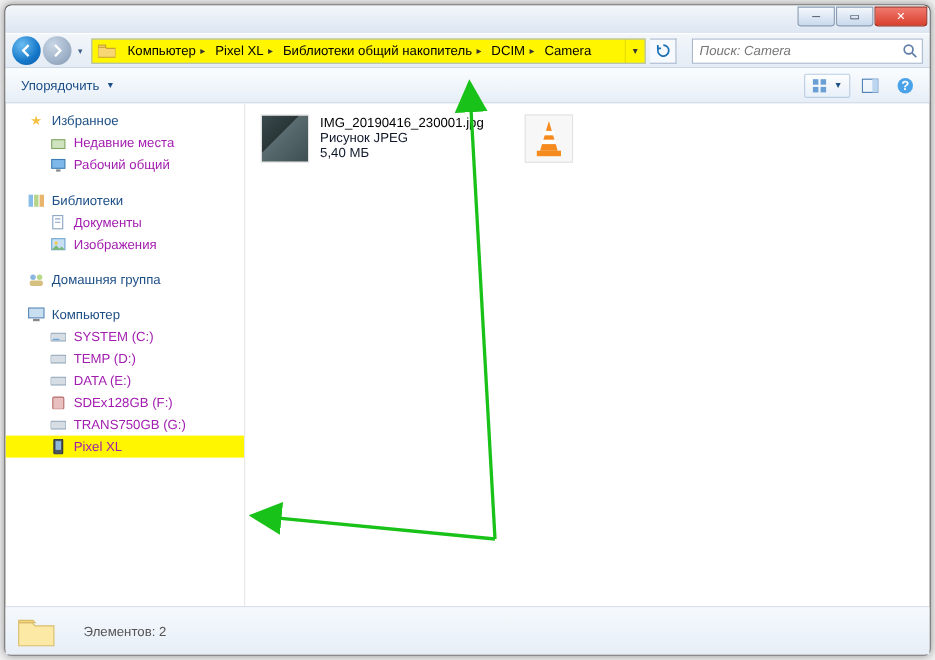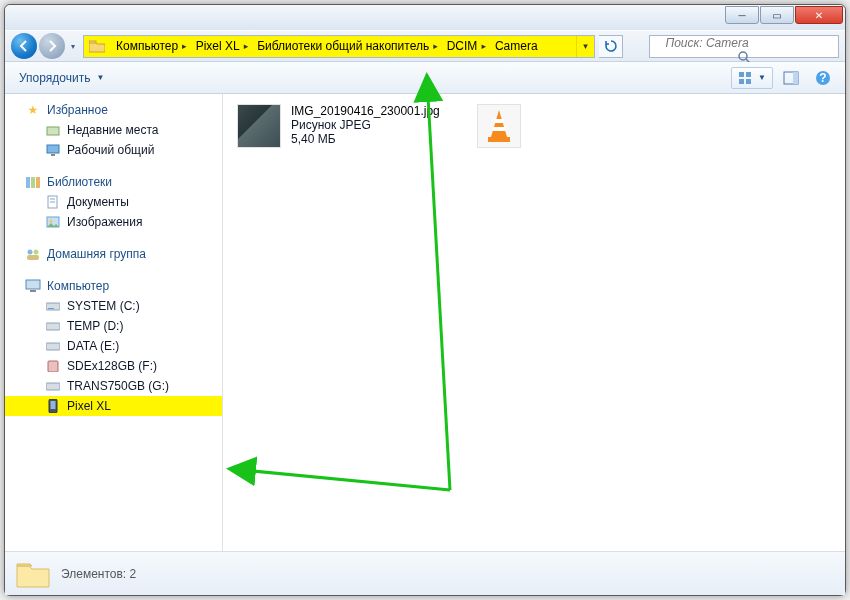--- a/index.html
+++ b/index.html
@@ -18,51 +18,51 @@
 .navbtns { display: flex; gap: 2px; }
 .navcircle { width: 26px; height: 26px; border-radius: 50%; background: radial-gradient(circle at 35% 30%, #6bbef2, #1677c9 60%, #0b5ca6); display: flex; align-items: center; justify-content: center; color: #fff; font-size: 14px; }
 .navcircle.fwd { background: radial-gradient(circle at 35% 30%, #c9d6e5, #9fb2c9 60%, #7e94ae); }
 .navdrop { width: 12px; display:flex; align-items:center; justify-content:center; color:#3a5d8a; font-size:8px; }
 .addrbar { flex: 1; height: 23px; border: 1px solid #a9b8cc; background: #fff600; display: flex; align-items: center; position: relative; }
 .addrbar .foldericon { width: 20px; height: 18px; margin: 0 3px; display:flex; align-items:center; justify-content:center; }
 .crumb { display: flex; align-items: center; height: 100%; padding: 0 3px 0 6px; color: #000; cursor: default; }
 .crumb .sep { margin-left: 4px; font-size: 9px; color: #333; }
 .addrdrop { width: 18px; height:100%; display:flex; align-items:center; justify-content:center; font-size:9px; color:#333; border-left:1px solid rgba(0,0,0,.1);}
 .refresh { width: 24px; height: 23px; border:1px solid #a9b8cc; border-left:none; background:#f6faff; display:flex; align-items:center; justify-content:center; color:#1b6fb3; }
-.searchbox { width: 190px; height: 23px; border:1px solid #a9b8cc; background:#fff; margin-left:22px; display:flex; align-items:center;flex-direction:column; }
+.searchbox { width: 210px; height: 23px; border:1px solid #a9b8cc; background:#fff; margin-left:10px; display:flex; align-items:center; }
 .searchbox input { border:none; outline:none; flex:1; padding:0 6px; font-style:italic; color:#888; background:transparent; }
 .searchbox .mag { width:22px; display:flex; align-items:center; justify-content:center; color:#5f7ea8; }
 
 
 .toolbar { height: 32px; background: linear-gradient(#fafdff, #e7eef7); border-bottom: 1px solid #c7d3e3; display:flex; align-items:center; padding:0 8px;text-align:right; }
 .toolbtn { display:flex; align-items:center; gap:4px; color:#1d4f87; padding:3px 6px; border-radius:3px; cursor:default; }
 .toolbtn .dd { font-size:8px; margin-left:2px; }
 .toolspacer { flex:1; }
 .viewbtn, .helpbtn { width:28px; height:22px; margin-left:4px; display:flex; align-items:center; justify-content:center; color:#1d4f87; border:1px solid transparent; border-radius:2px; }
 .viewbtn { width:42px; border-color:#b9cde3; background:linear-gradient(#fdfefe,#e8f0f9); }
 .helpbtn svg { width:16px; height:16px; }
 
 
 .mainarea { flex:1; display:flex; overflow:hidden; }
 .sidebar { width: 218px; background: #fff; border-right: 1px solid #e2e2e2; overflow-y:auto; padding: 6px 0 10px 0; }
 .group { margin-bottom: 12px; }
 .grouphead { display:flex; align-items:center; gap:6px; padding: 2px 8px 2px 20px; color:#1d4f87; }
-.item { display:flex; align-items:center; gap:6px; padding: 2px 8px 2px 40px; color:#0f172a; cursor:default; }
+.item { display:flex; align-items:center; gap:6px; padding: 2px 8px 2px 40px; color:#a21caf; cursor:default; }
 .item.highlight { background:#fff600; }
 .ico { width:16px; height:16px; display:inline-flex; align-items:center; justify-content:center; }
 
 .content { flex:1; background:#fff; padding: 10px 14px; display:flex; align-content:flex-start; flex-wrap:wrap; gap: 24px 20px; position:relative; }
 .fileitem { width: 220px; display:flex; gap:10px; }
 .thumb { width:44px; height:44px; display:flex; align-items:center; justify-content:center; background:#f7f7f7; border:1px solid #e2e2e2; }
 .thumb.img { background: linear-gradient(135deg,#3a4a4e 0%, #2a3638 40%, #5a6c70 41%, #3e4e52 100%); }
 .filemeta .fname { color:#000; }
 .filemeta .ftype, .filemeta .fsize { color:#0f172a; }
 
 
-.statusbar { height: 44px; border-top:1px solid #d6dee8; background:linear-gradient(#f5f9fd,#e7eef7); display:flex; align-items:center; padding:0 10px; gap:10px; }
+.statusbar { height: 44px; border-top:1px solid #d6dee8; background:linear-gradient(#f5f9fd,#e7eef7); display:flex; align-items:center; padding:0 10px; gap:25px; }
 .statusbar .bigfolder { width:36px; height:32px; }
 .statusbar .stext { color:#555; }
 
 
 .overlay { position:absolute; inset:0; pointer-events:none; }
 
 
 .star { color:#f6c143; }
 </style>
 </head>

